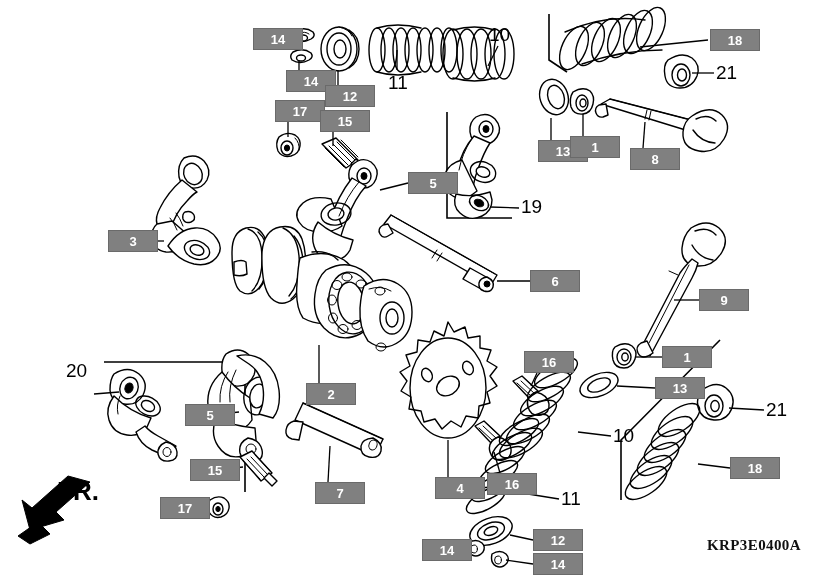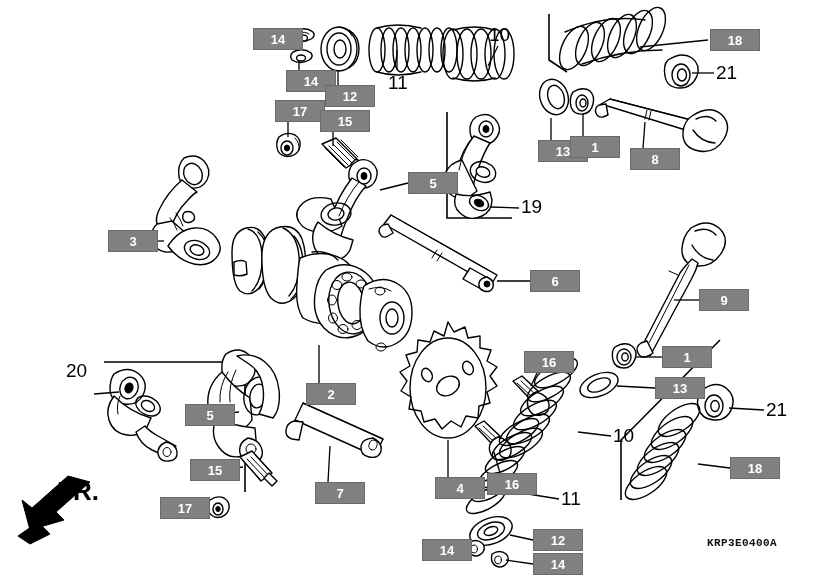--- a/index.html
+++ b/index.html
@@ -4,22 +4,22 @@
 <style>
   html,body{margin:0;padding:0;background:#fff;}
   body{width:824px;height:586px;overflow:hidden;font-family:"Liberation Sans",sans-serif;}
   #root{position:relative;width:824px;height:586px;background:#ffffff;}
   svg#dwg{position:absolute;left:0;top:0;width:824px;height:586px;}
   .callout{position:absolute;background:#808080;border:1px solid #6a6a6a;color:#ffffff;
            font-family:"Liberation Sans",sans-serif;font-size:13px;font-weight:bold;
            width:50px;height:22px;line-height:22px;text-align:center;box-sizing:border-box;}
   .plainnum{position:absolute;color:#000;font-family:"Liberation Sans",sans-serif;
             font-size:19px;font-weight:normal;letter-spacing:0px;}
-  .partno{position:absolute;color:#111;font-family:Liberation Mono, monospace;
-          font-size:11px;font-weight:bold;letter-spacing:.4px;}
+  .partno{position:absolute;color:#111;font-family:Liberation Serif, serif;
+          font-size:15px;font-weight:bold;letter-spacing:.4px;}
   .frlabel{position:absolute;color:#000;font-family:"Liberation Sans",sans-serif;
            font-size:26px;font-weight:bold;}
 </style>
 </head>
 <body>
 
 <div id="root">
 
   <svg id="dwg" viewBox="0 0 824 586">
     <defs>

